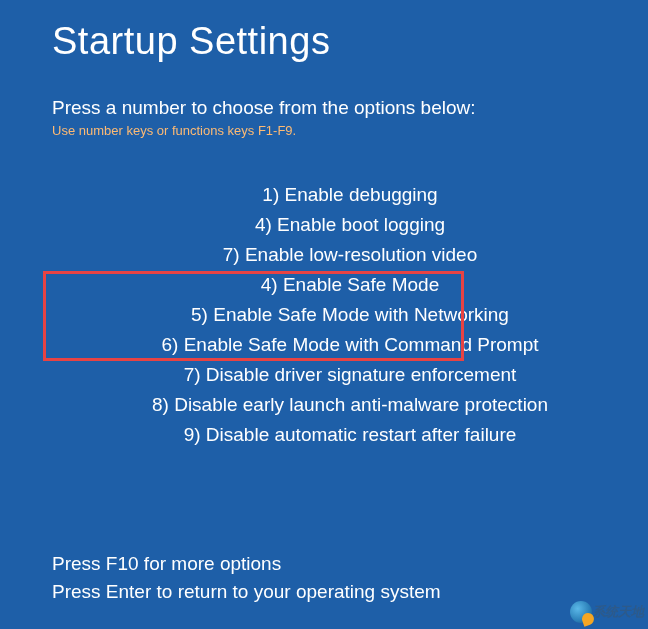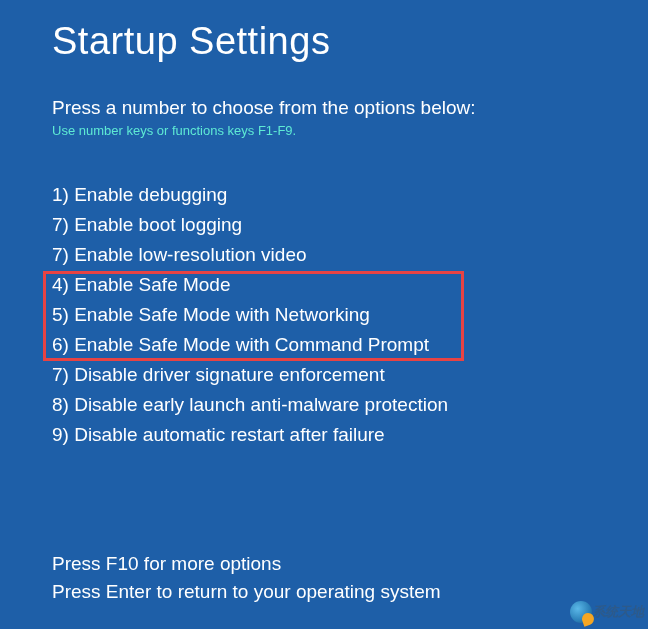--- a/index.html
+++ b/index.html
@@ -26,25 +26,26 @@
       margin-bottom: 34px;
     }
     .instruction {
       font-size: 19px;
       font-weight: 300;
       margin-bottom: 4px;
     }
     .subinstruction {
       font-size: 13px;
       font-weight: 300;
-      color: #5eead4;
+      color: #fdba74;
       margin-bottom: 42px;
     }
     .options {
       margin-bottom: 100px;
+      text-align: center;
     }
     .option {
       font-size: 19px;
       font-weight: 300;
       line-height: 30px;
       white-space: nowrap;
     }
     .highlight-box {
       border: 3px solid #e84343;
       position: absolute;
@@ -96,21 +97,21 @@
 </head>
 <body>
 
 <div class="container">
   <h1 class="title">Startup Settings</h1>
   <div class="instruction">Press a number to choose from the options below:</div>
   <div class="subinstruction">Use number keys or functions keys F1-F9.</div>
 
   <div class="options">
     <div class="option">1) Enable debugging</div>
-    <div class="option">7) Enable boot logging</div>
+    <div class="option">4) Enable boot logging</div>
     <div class="option">7) Enable low-resolution video</div>
     <div class="option">4) Enable Safe Mode</div>
     <div class="option">5) Enable Safe Mode with Networking</div>
     <div class="option">6) Enable Safe Mode with Command Prompt</div>
     <div class="option">7) Disable driver signature enforcement</div>
     <div class="option">8) Disable early launch anti-malware protection</div>
     <div class="option">9) Disable automatic restart after failure</div>
   </div>
 
   <div class="footer">

